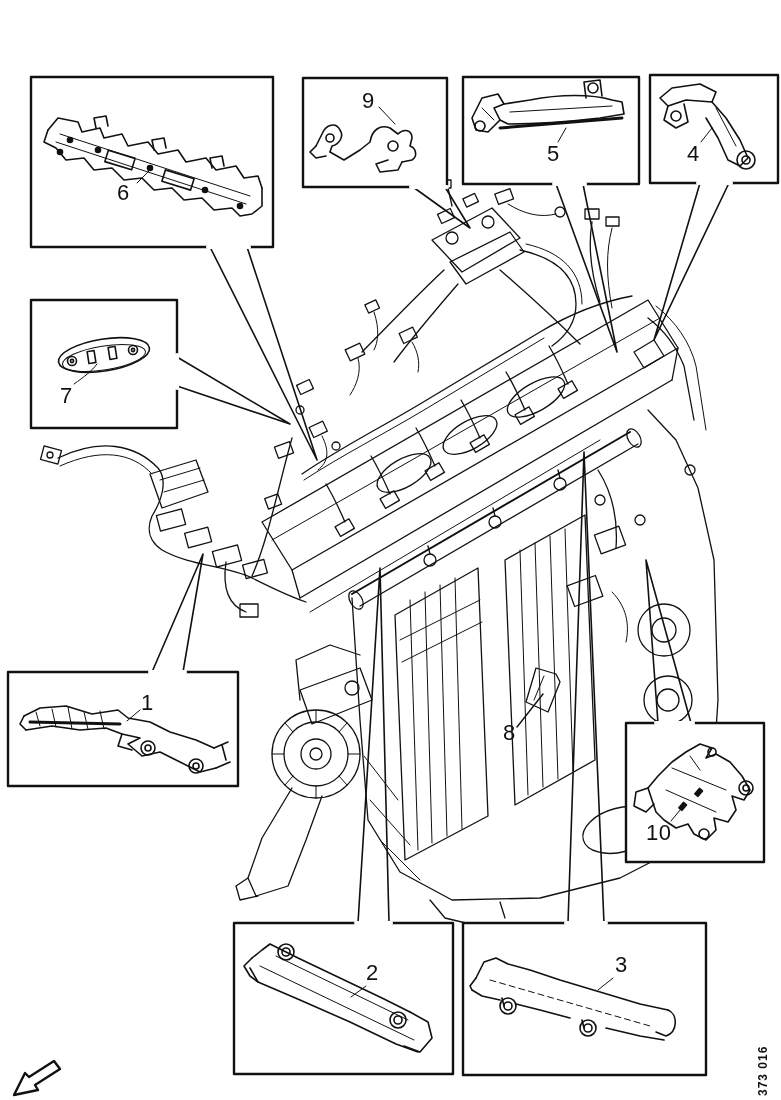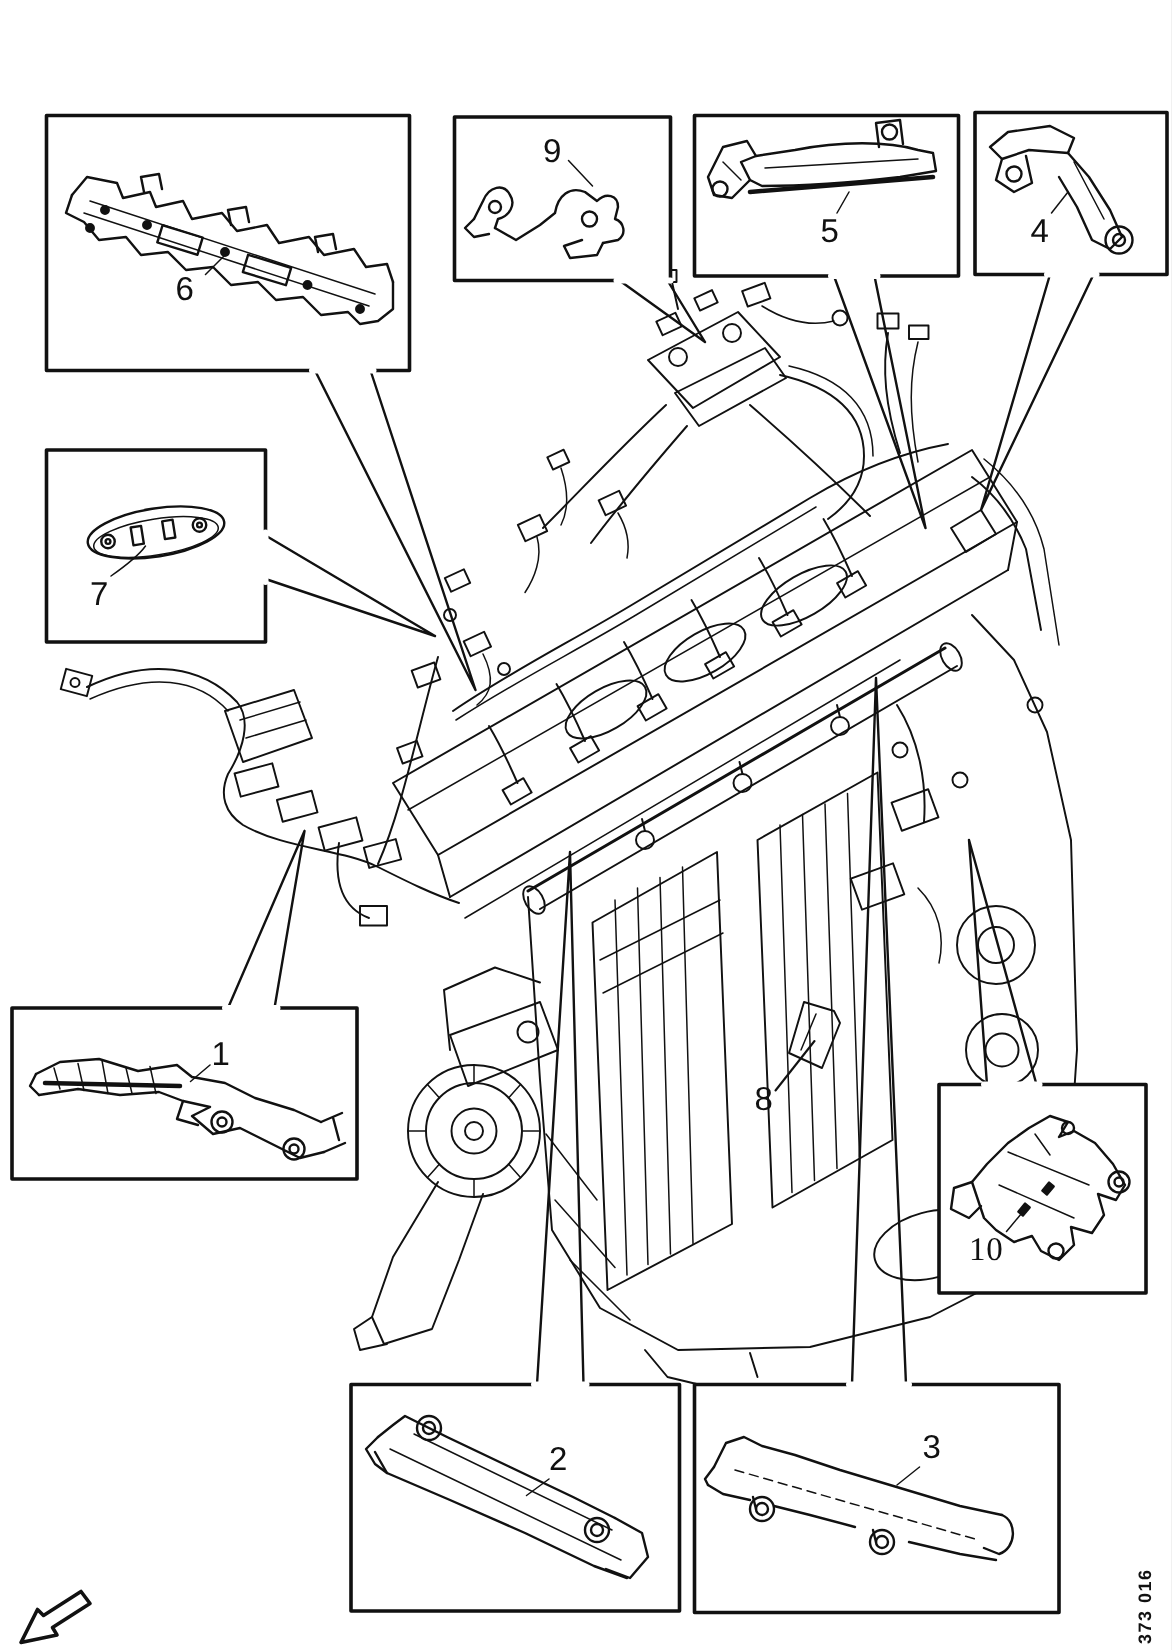--- a/index.html
+++ b/index.html
@@ -372,17 +372,17 @@
 
 <div class="callout-num" style="left:141px; top:692px;">1</div>
 <div class="callout-num" style="left:366px; top:962px;">2</div>
 <div class="callout-num" style="left:615px; top:954px;">3</div>
 <div class="callout-num" style="left:687px; top:143px;">4</div>
 <div class="callout-num" style="left:547px; top:143px;">5</div>
 <div class="callout-num" style="left:117px; top:182px;">6</div>
 <div class="callout-num" style="left:60px;  top:385px;">7</div>
 <div class="callout-num" style="left:503px; top:722px;">8</div>
 <div class="callout-num" style="left:362px; top:90px;">9</div>
-<div class="callout-num" style="left:646px; top:822px;font-family:Liberation Serif, serif;">10</div>
+<div class="callout-num" style="left:646px; top:822px;">10</div>
 
 <div class="fig-num">373 016</div>
 
 </div>
 
 </body></html>

